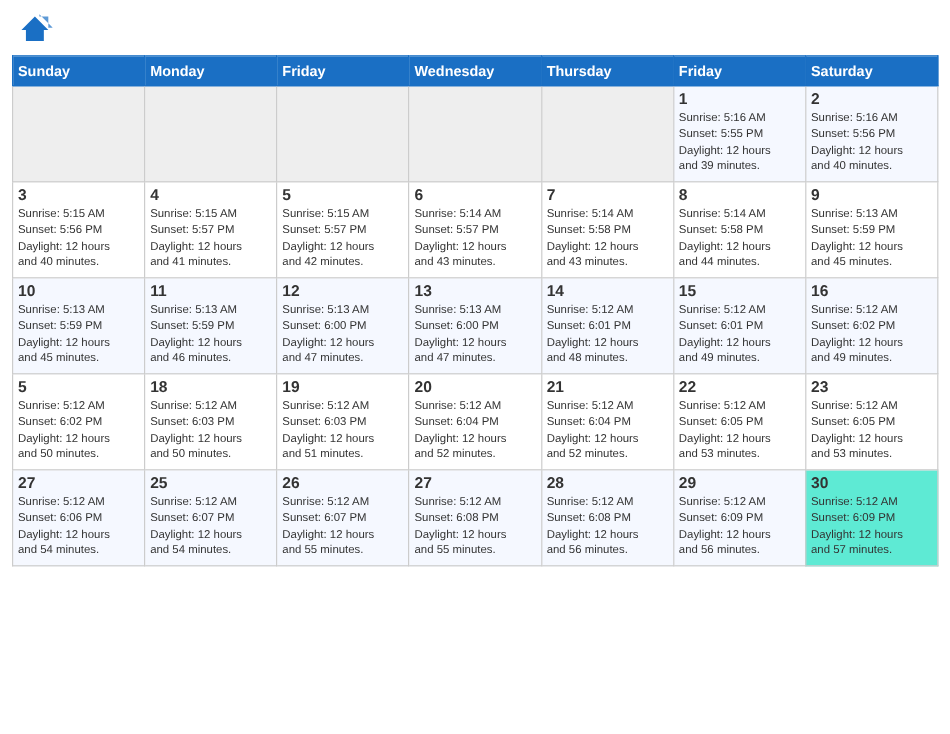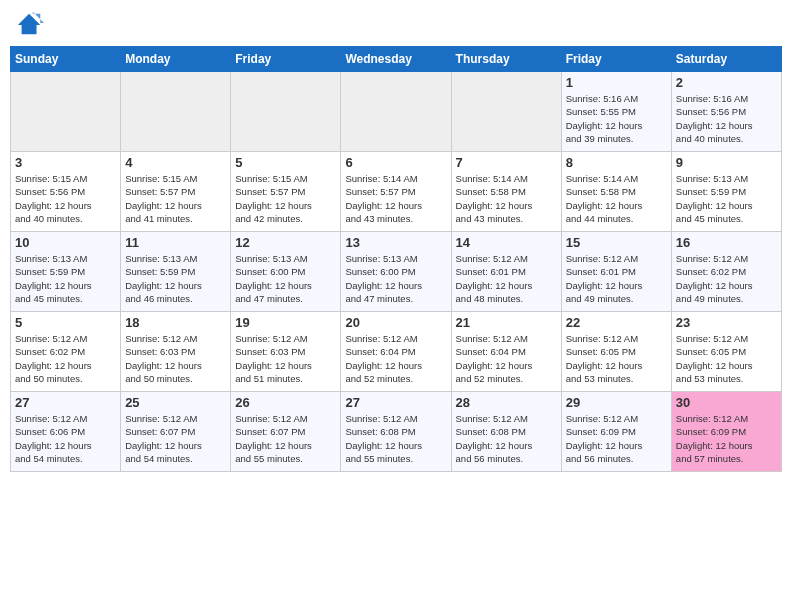--- a/index.html
+++ b/index.html
@@ -335,21 +335,21 @@
 Daylight: 12 hours
 and 56 minutes.</div>
         </td>
         <td style="background: rgb(245, 248, 255);">
           <span class="day-number">29</span>
           <div class="day-info" style="white-space: pre-line;">Sunrise: 5:12 AM
 Sunset: 6:09 PM
 Daylight: 12 hours
 and 56 minutes.</div>
         </td>
-        <td style="background: #f9a8d4;">
+        <td style="background: #5eead4;">
           <span class="day-number">30</span>
           <div class="day-info" style="white-space: pre-line;">Sunrise: 5:12 AM
 Sunset: 6:09 PM
 Daylight: 12 hours
 and 57 minutes.</div>
         </td>
       </tr>
     </tbody>
 </table>
 

